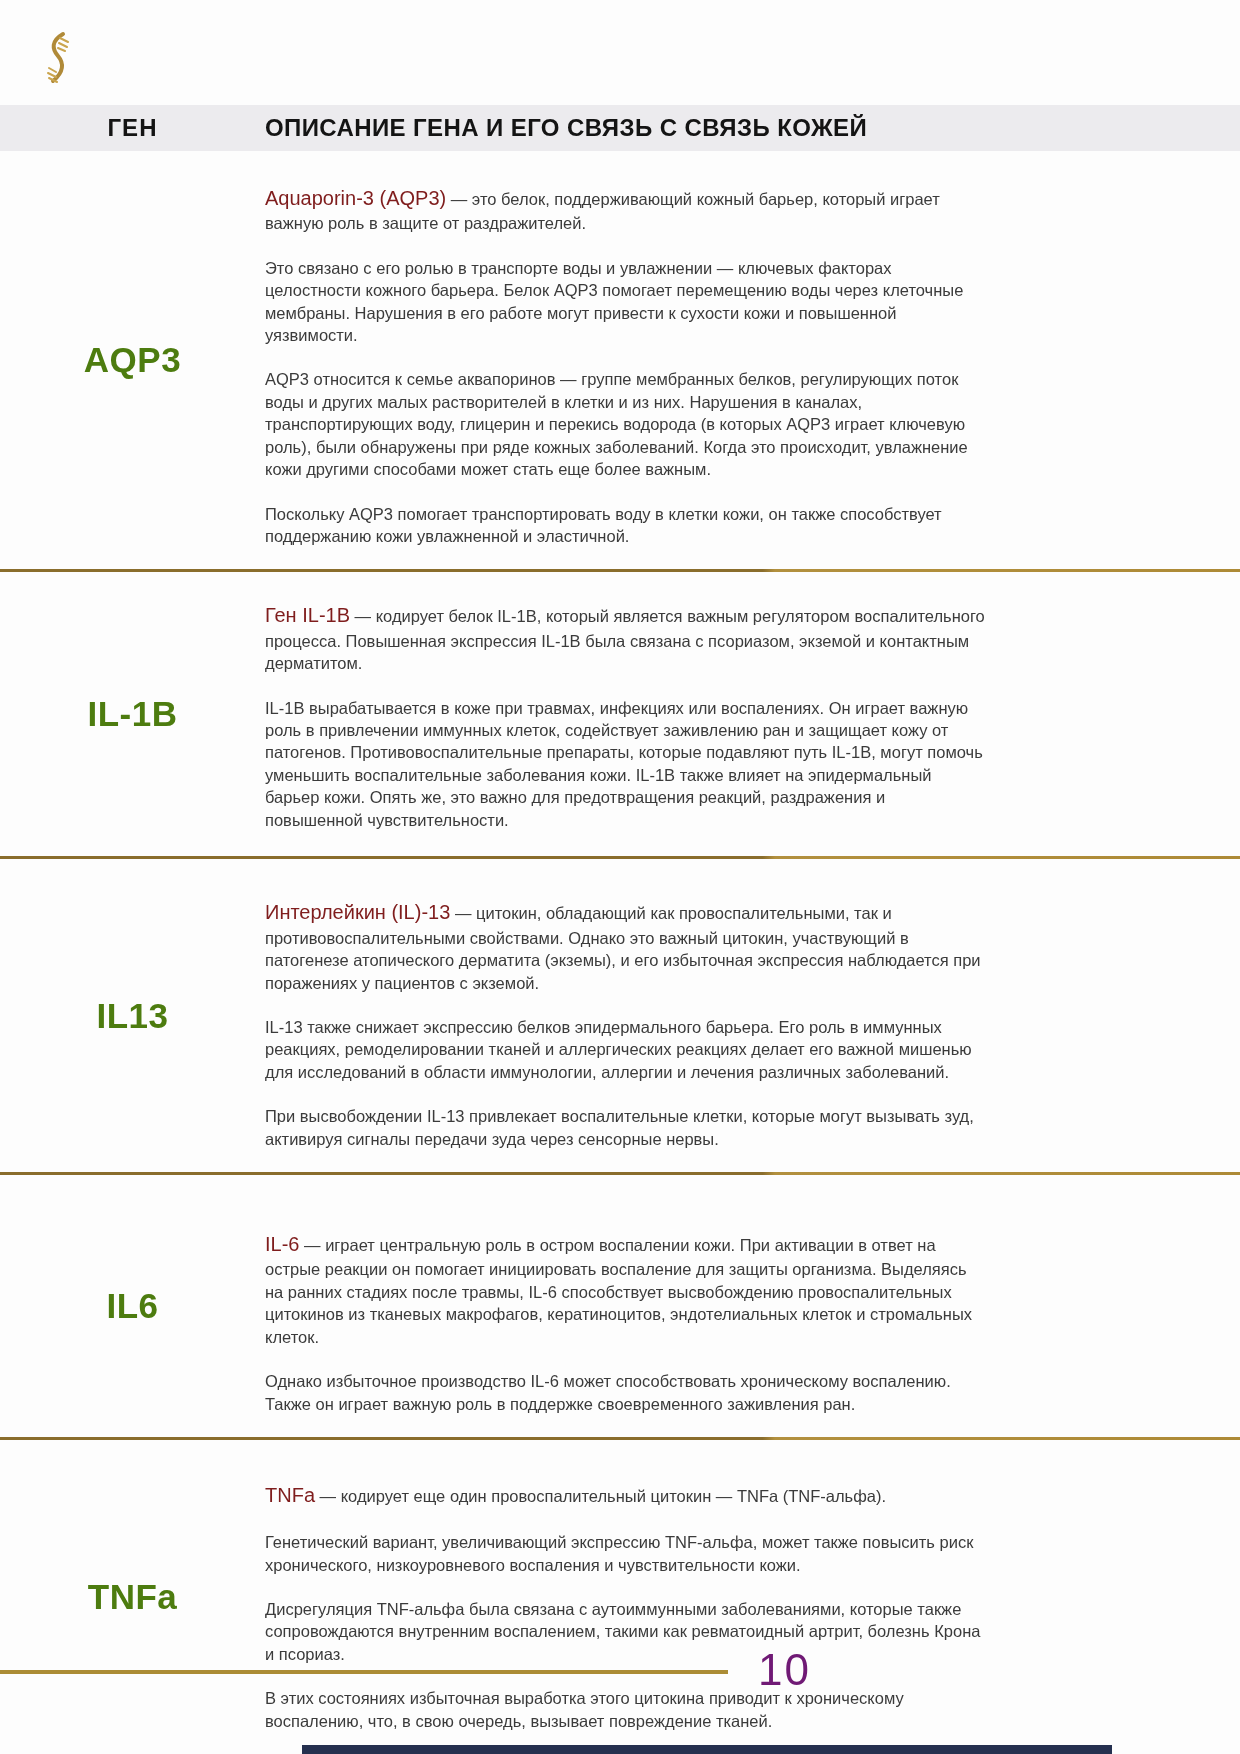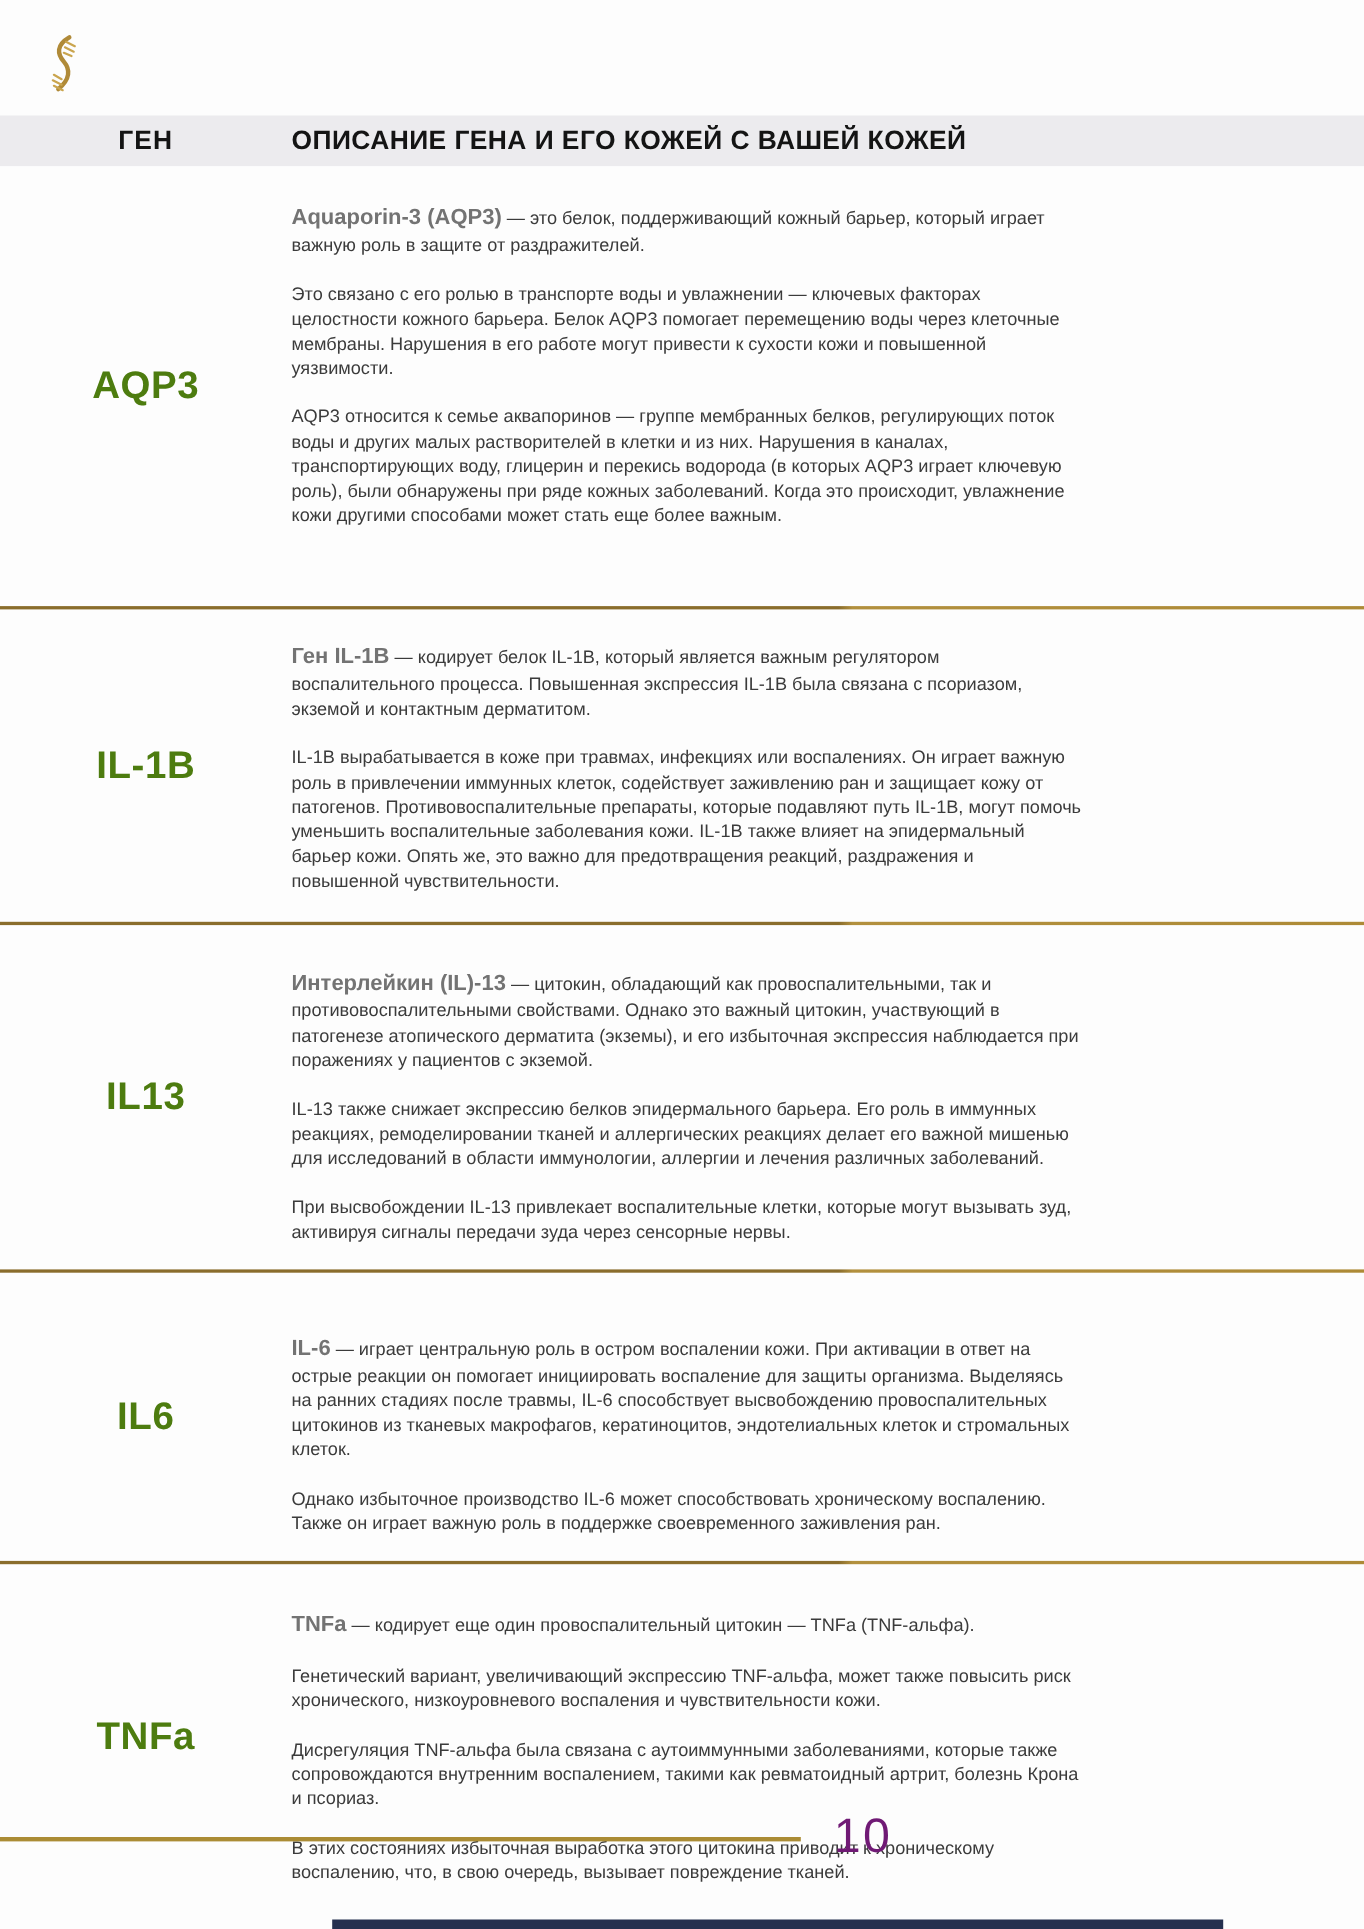--- a/index.html
+++ b/index.html
@@ -59,22 +59,22 @@
     padding-top: 34px;
   }
   .para {
     margin: 0 0 22px 0;
     font-size: 16.5px;
     line-height: 1.36;
     color: #3b3b3b;
   }
   .para .lead {
     font-size: 20px;
-    font-weight: bold;
-    color: #737373;
+    font-weight: normal;
+    color: #7f1d1d;
   }
   .divider {
     height: 3px;
     background: linear-gradient(90deg, #8a6d2c 0%, #8a6d2c 61.5%, #b2903e 62.5%, #ad8a36 100%);
   }
 
   .row-aqp3  { min-height: 400px; }
   .row-il1b  { min-height: 284px; }
   .row-il1b .desc-cell { padding-top: 30px; }
   .row-il13  { min-height: 307px; }
@@ -114,31 +114,32 @@
   <div class="logo">
     <svg width="32" height="58" viewBox="0 0 32 58" xmlns="http://www.w3.org/2000/svg">
       <path d="M21 4 C9 11 10 19 16 26 C22 33 22 42 11 51" stroke="#b08a38" stroke-width="4" fill="none" stroke-linecap="round"></path>
       <path d="M18 8 L26 12 M17 13 L25 17 M16 18 L23 21" stroke="#caa54e" stroke-width="2" stroke-linecap="round"></path>
       <path d="M7 38 L14 42 M6 43 L14 47 M7 48 L15 52" stroke="#caa54e" stroke-width="2" stroke-linecap="round"></path>
     </svg>
   </div>
 
   <div class="header-bar">
     <div class="header-gene">ГЕН</div>
-    <div class="header-desc">ОПИСАНИЕ ГЕНА И ЕГО КОЖЕЙ С ВАШЕЙ КОЖЕЙ</div>
+    <div class="header-desc">ОПИСАНИЕ ГЕНА И ЕГО СВЯЗЬ С СВЯЗЬ КОЖЕЙ</div>
   </div>
 
   <div class="rows">
 
     <div class="gene-row row-aqp3">
       <div class="gene-cell">AQP3</div>
       <div class="desc-cell">
         <p class="para"><strong class="lead">Aquaporin-3 (AQP3)</strong><span> — это белок, поддерживающий кожный барьер, который играет важную роль в защите от раздражителей.</span></p>
         <p class="para">Это связано с его ролью в транспорте воды и увлажнении — ключевых факторах целостности кожного барьера. Белок AQP3 помогает перемещению воды через клеточные мембраны. Нарушения в его работе могут привести к сухости кожи и повышенной уязвимости.</p>
         <p class="para">AQP3 относится к семье аквапоринов — группе мембранных белков, регулирующих поток воды и других малых растворителей в клетки и из них. Нарушения в каналах, транспортирующих воду, глицерин и перекись водорода (в которых AQP3 играет ключевую роль), были обнаружены при ряде кожных заболеваний. Когда это происходит, увлажнение кожи другими способами может стать еще более важным.</p>
+        <p class="para">Поскольку AQP3 помогает транспортировать воду в клетки кожи, он также способствует поддержанию кожи увлажненной и эластичной.</p>
       </div>
     </div>
     <div class="divider"></div>
 
     <div class="gene-row row-il1b">
       <div class="gene-cell">IL-1B</div>
       <div class="desc-cell">
         <p class="para"><strong class="lead">Ген IL-1B</strong><span> — кодирует белок IL-1B, который является важным регулятором воспалительного процесса. Повышенная экспрессия IL-1B была связана с псориазом, экземой и контактным дерматитом.</span></p>
         <p class="para">IL-1B вырабатывается в коже при травмах, инфекциях или воспалениях. Он играет важную роль в привлечении иммунных клеток, содействует заживлению ран и защищает кожу от патогенов. Противовоспалительные препараты, которые подавляют путь IL-1B, могут помочь уменьшить воспалительные заболевания кожи. IL-1B также влияет на эпидермальный барьер кожи. Опять же, это важно для предотвращения реакций, раздражения и повышенной чувствительности.</p>
       </div>

